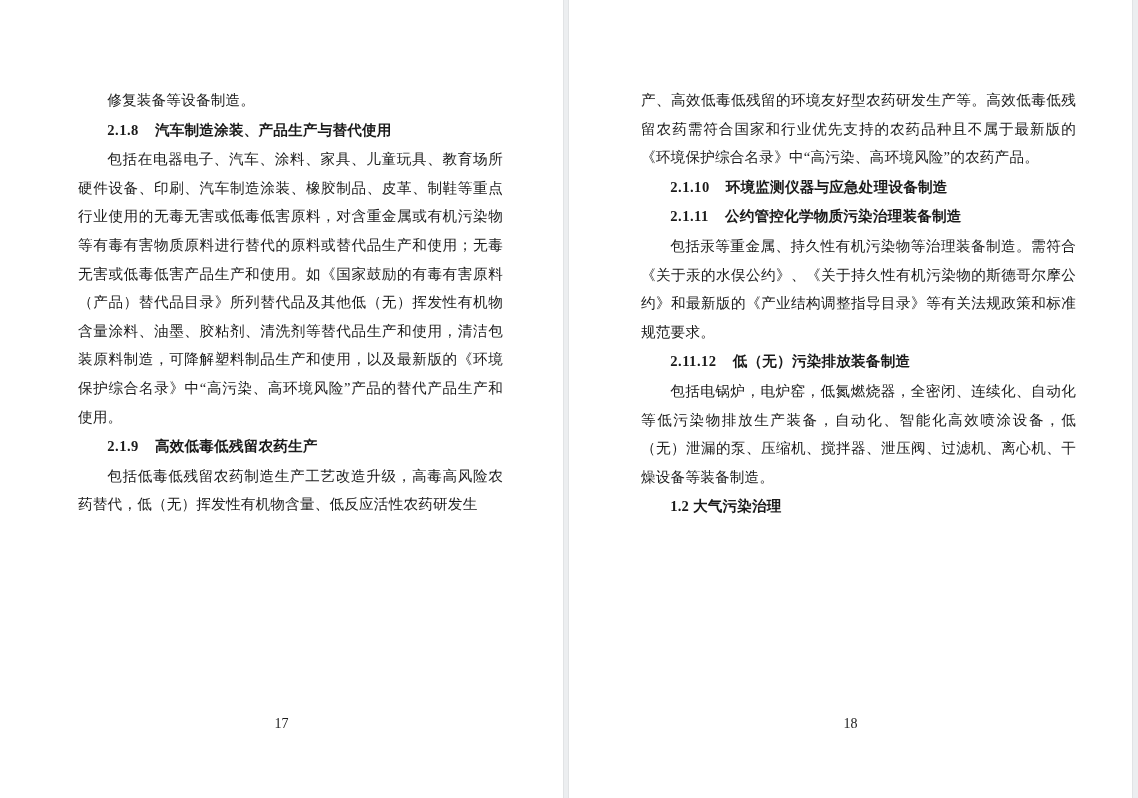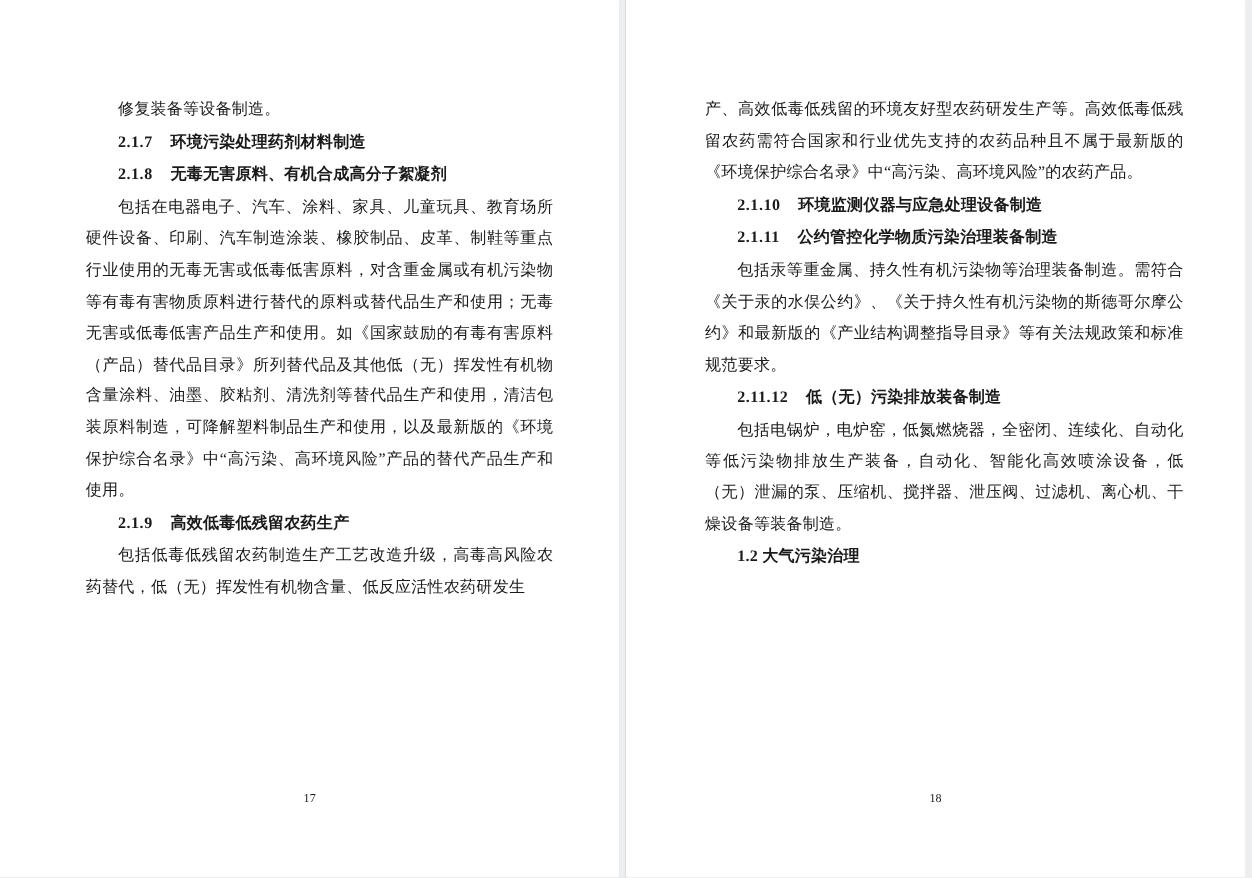--- a/index.html
+++ b/index.html
@@ -70,40 +70,39 @@
   p.section {
     text-indent: 2em;
     font-weight: bold;
   }
   .pageno {
     position: absolute;
     bottom: 66px;
     left: 0;
     right: 0;
     text-align: center;
-    font-size: 11px;
+    font-size: 14px;
     color: #1a1a1a;
   }
   .page.right .pageno {
     bottom: 66px;
   }
 </style>
 </head>
 <body>
 
 <div class="viewer">
 
   <div class="page left">
     <div class="page-inner">
       <p class="body">修复装备等设备制造。</p>
 
-      <p class="heading"><span class="num">2.1.7</span><span class="gap"></span><span class="ttl">环境污染处理药剂材料制造</span></p>
 
 
-      <p class="heading"><span class="num">2.1.8</span><span class="gap"></span><span class="ttl">无毒无害原料、有机合成高分子絮凝剂</span></p>
+      <p class="heading"><span class="num">2.1.8</span><span class="gap"></span><span class="ttl">汽车制造涂装、产品生产与替代使用</span></p>
 
       <p class="body">包括在电器电子、汽车、涂料、家具、儿童玩具、教育场所硬件设备、印刷、汽车制造涂装、橡胶制品、皮革、制鞋等重点行业使用的无毒无害或低毒低害原料，对含重金属或有机污染物等有毒有害物质原料进行替代的原料或替代品生产和使用；无毒无害或低毒低害产品生产和使用。如《国家鼓励的有毒有害原料（产品）替代品目录》所列替代品及其他低（无）挥发性有机物含量涂料、油墨、胶粘剂、清洗剂等替代品生产和使用，清洁包装原料制造，可降解塑料制品生产和使用，以及最新版的《环境保护综合名录》中“高污染、高环境风险”产品的替代产品生产和使用。</p>
 
       <p class="heading"><span class="num">2.1.9</span><span class="gap"></span><span class="ttl">高效低毒低残留农药生产</span></p>
 
       <p class="body">包括低毒低残留农药制造生产工艺改造升级，高毒高风险农药替代，低（无）挥发性有机物含量、低反应活性农药研发生</p>
     </div>
     <div class="pageno">17</div>
   </div>
 

